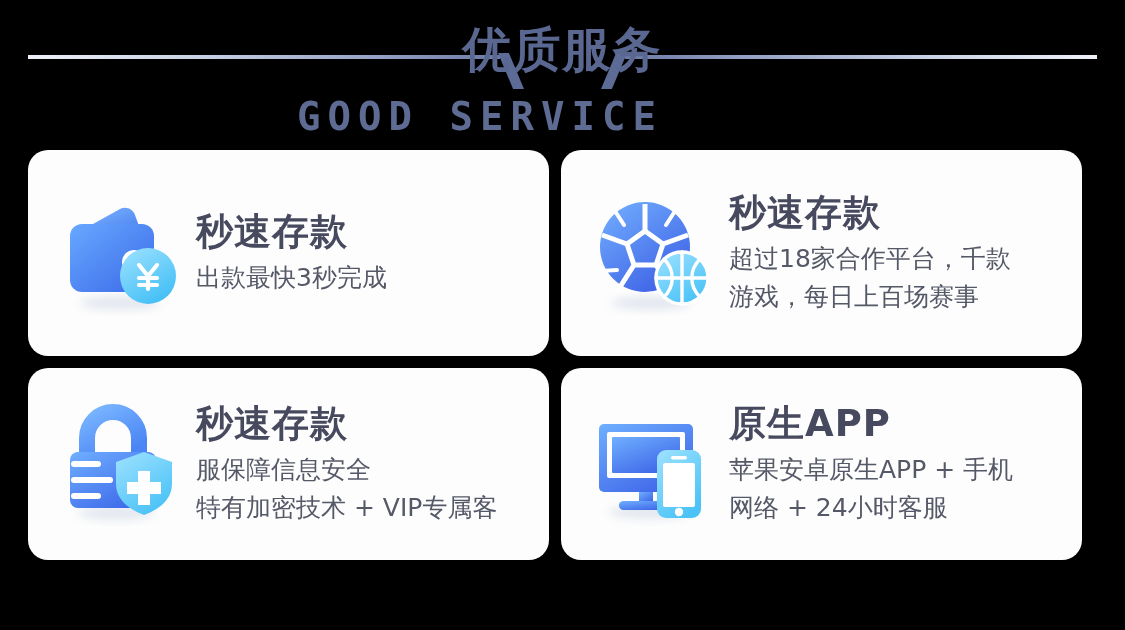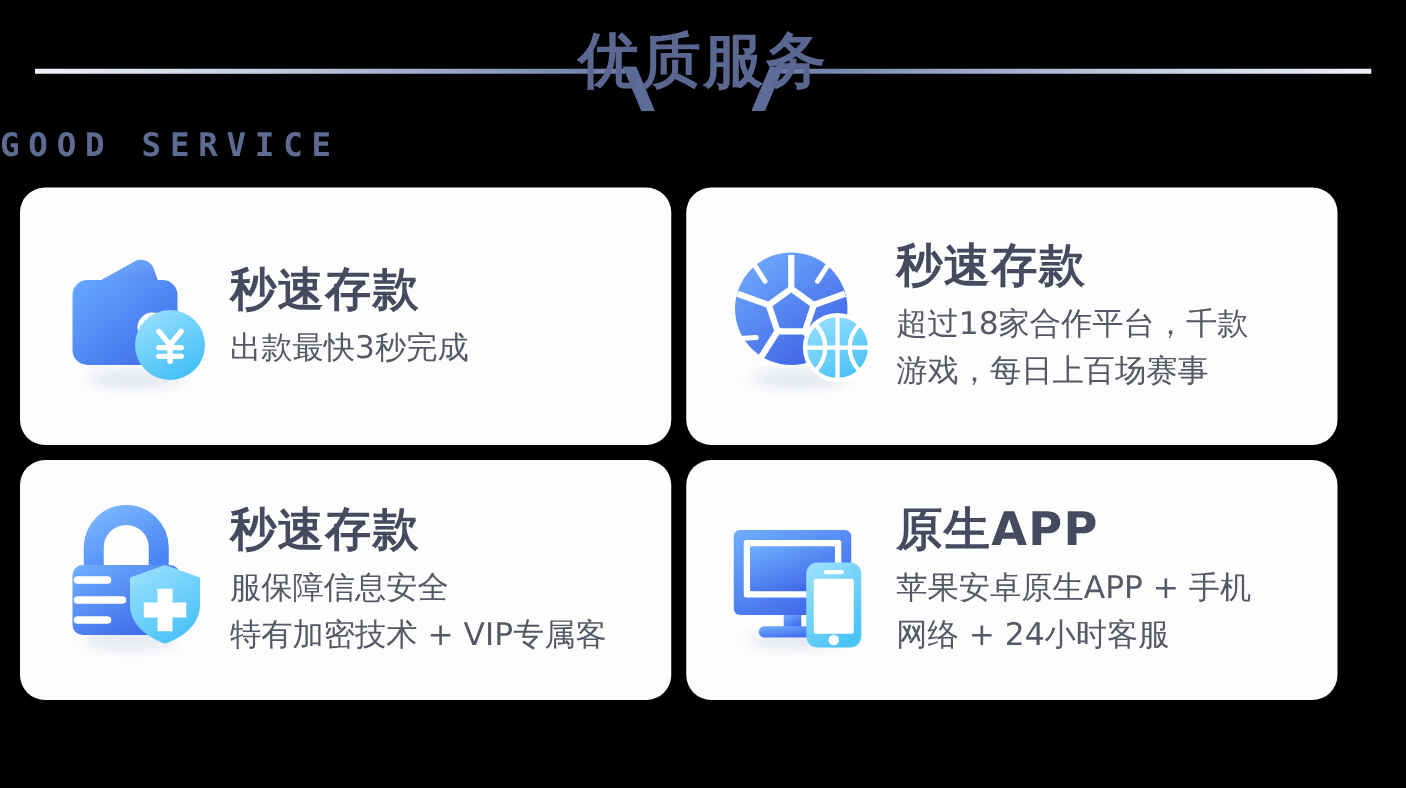--- a/index.html
+++ b/index.html
@@ -43,29 +43,30 @@
   .main-title{
     position:absolute; top:8px; left:0; width:1125px;
     text-align:center;
     font-size:48px; line-height:82px; font-weight:bold;
     color:#5a6790;
     letter-spacing:2px;
     font-family:"DejaVu Sans","Liberation Sans",sans-serif;
   }
   .sub-title{
     position:absolute; top:98px; left:0; width:960px;
-    font-size:26px; line-height:38px; font-weight:bold;
+    text-align:center;
+    font-size:39px; line-height:38px; font-weight:bold;
     color:#5e6b93;
     letter-spacing:7px;
     font-family:"DejaVu Sans Mono","Liberation Sans",sans-serif;
   }
 
   
   .grid{
-    position:absolute; top:150px; left:16px;
+    position:absolute; top:150px; left:28px;
     width:1070px; height:460px;
     display:grid;
     grid-template-columns:521px 521px;
     grid-template-rows:206px 192px;
     column-gap:28px; row-gap:40px;gap:12px;
   }
   .card{
     background:#fdfdfd;
     border-radius:20px;
     display:flex; align-items:center;

